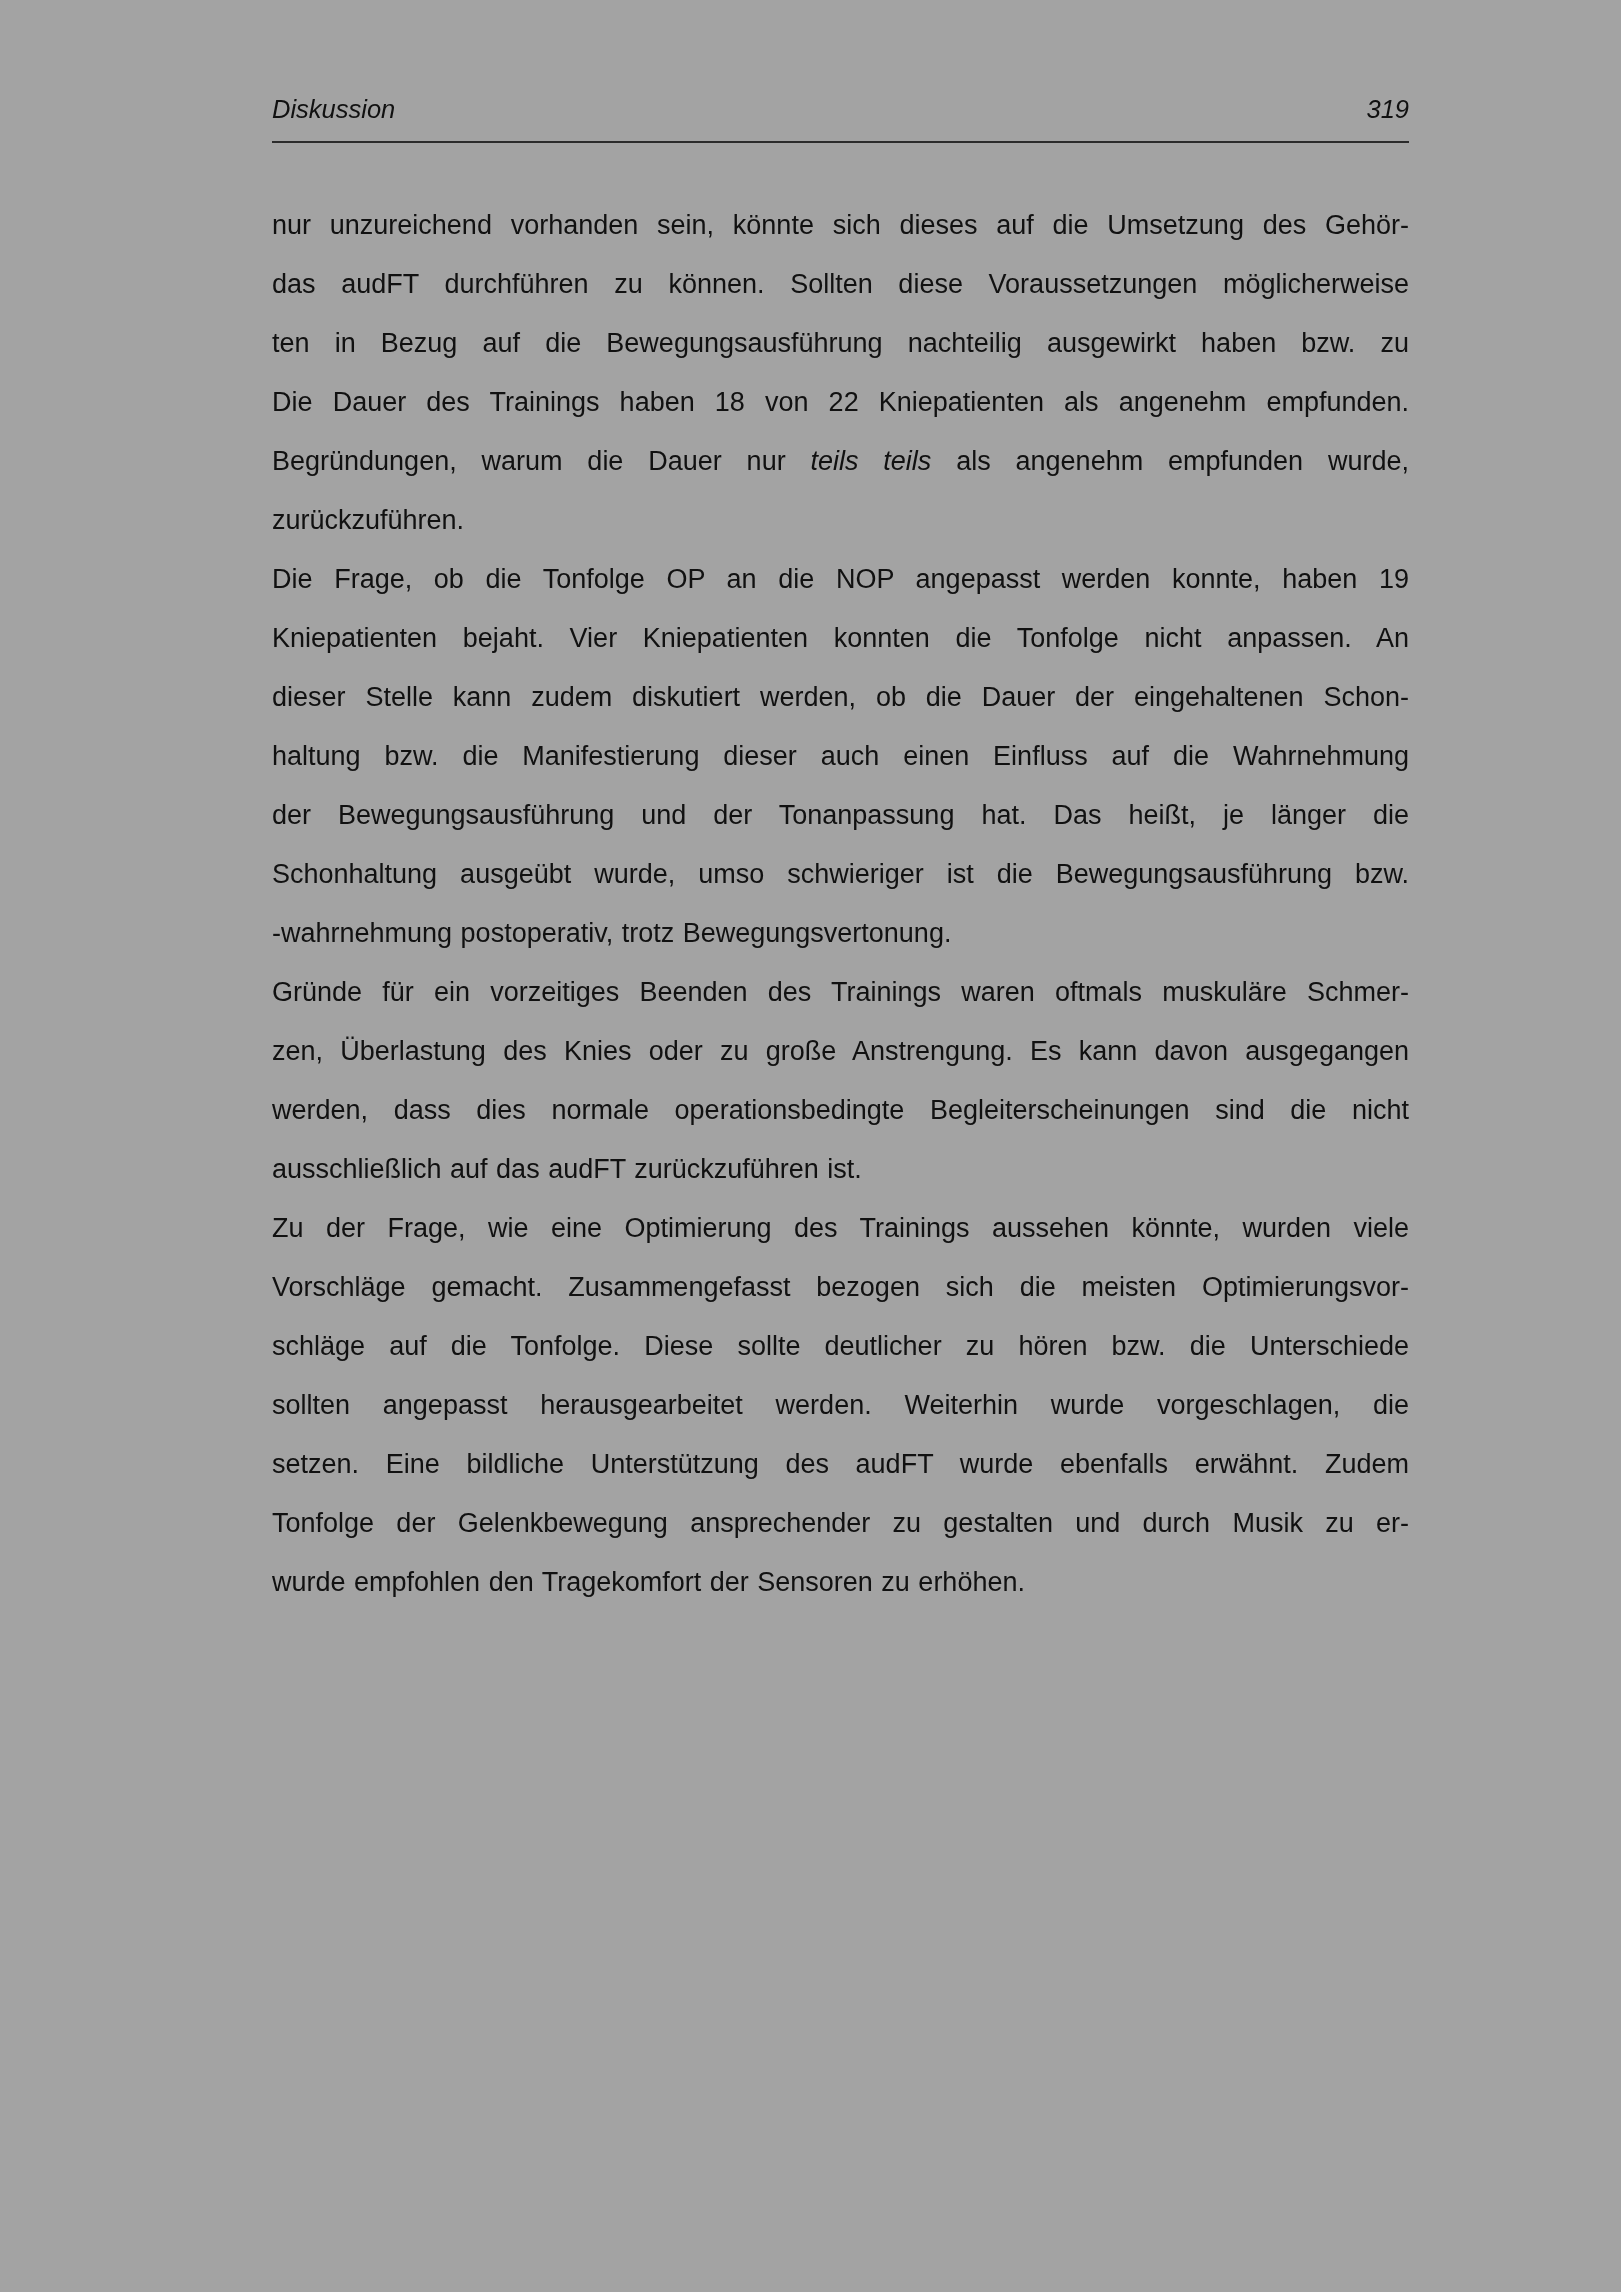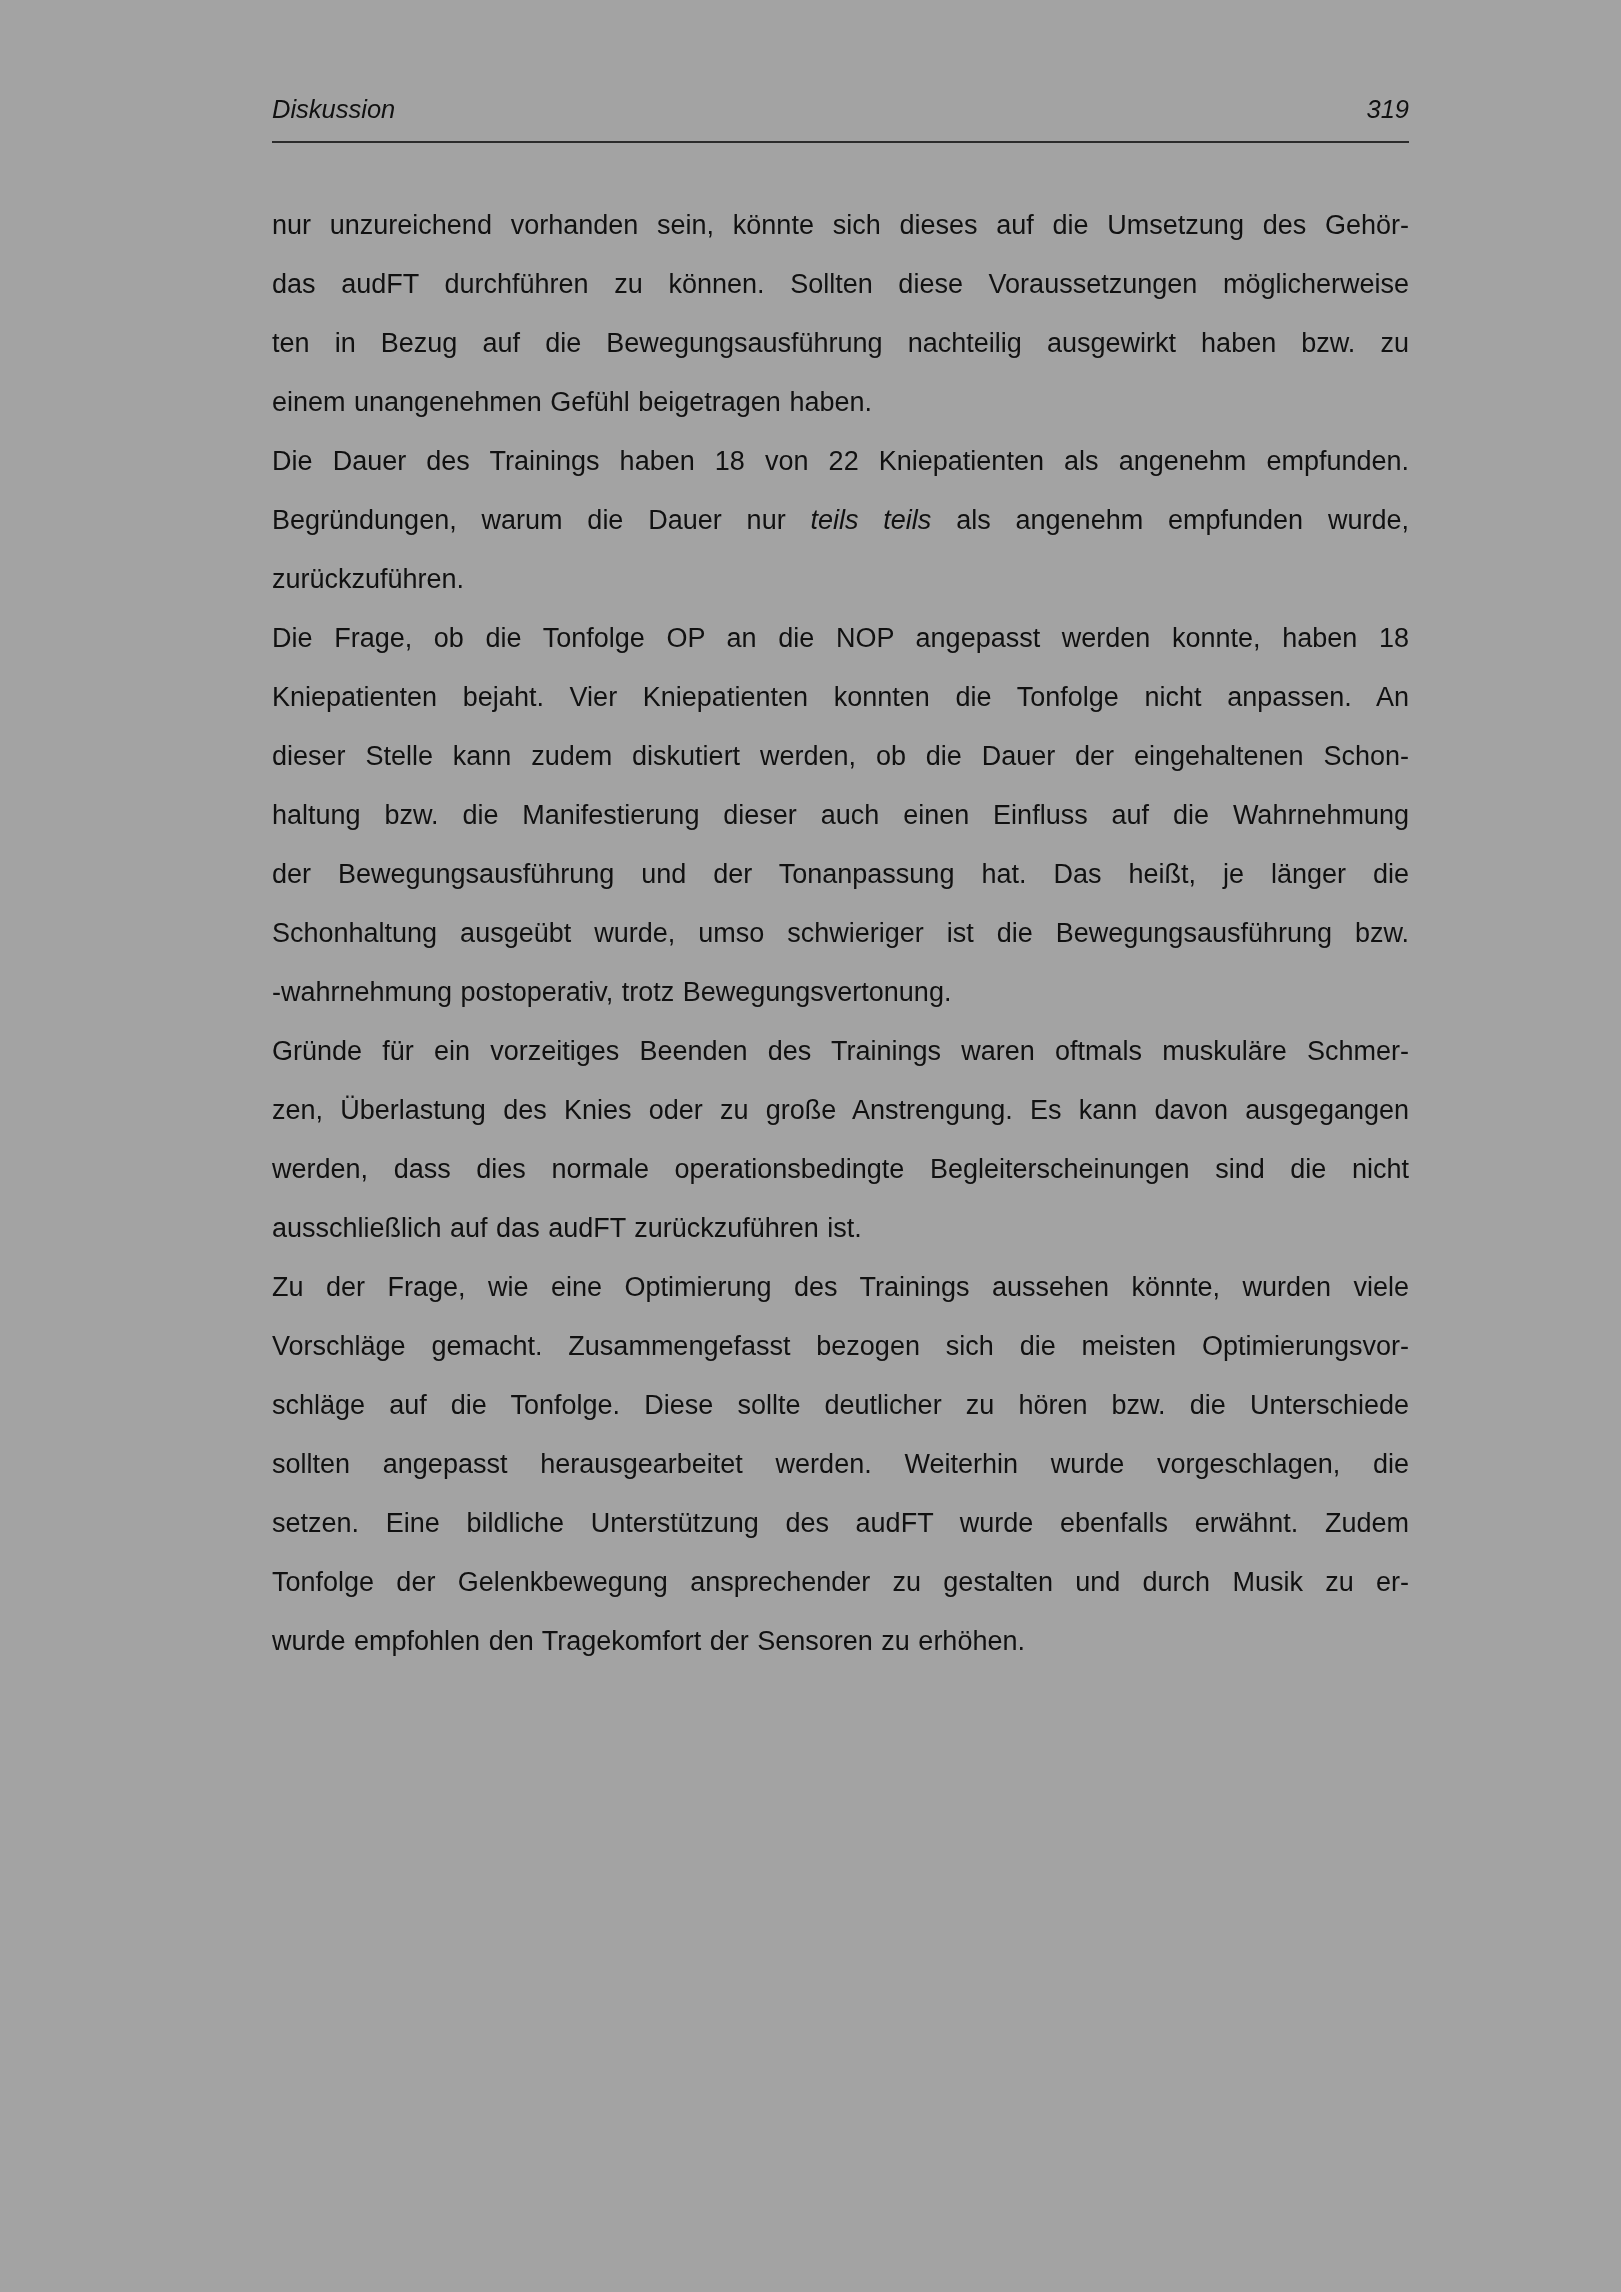--- a/index.html
+++ b/index.html
@@ -55,31 +55,30 @@
     <span>Diskussion</span>
     <span>319</span>
   </div>
 
   <div class="content">
 
     <div>
       <div class="line">nur unzureichend vorhanden sein, könnte sich dieses auf die Umsetzung des Gehör-</div>
       <div class="line">das audFT durchführen zu können. Sollten diese Voraussetzungen möglicherweise</div>
       <div class="line">ten in Bezug auf die Bewegungsausführung nachteilig ausgewirkt haben bzw. zu</div>
-      <div class="line pl">einem unangenehmen Gefühl beigetragen haben.</div>
     </div>
 
     <div>
       <div class="line">Die Dauer des Trainings haben 18 von 22 Kniepatienten als angenehm empfunden.</div>
       <div class="line"><span>Begründungen, warum die Dauer nur </span><em>teils teils</em><span> als angenehm empfunden wurde,</span></div>
       <div class="line pl">zurückzuführen.</div>
     </div>
 
     <div>
-      <div class="line">Die Frage, ob die Tonfolge OP an die NOP angepasst werden konnte, haben 18</div>
+      <div class="line">Die Frage, ob die Tonfolge OP an die NOP angepasst werden konnte, haben 19</div>
       <div class="line">Kniepatienten bejaht. Vier Kniepatienten konnten die Tonfolge nicht anpassen. An</div>
       <div class="line">dieser Stelle kann zudem diskutiert werden, ob die Dauer der eingehaltenen Schon-</div>
       <div class="line">haltung bzw. die Manifestierung dieser auch einen Einfluss auf die Wahrnehmung</div>
       <div class="line">der Bewegungsausführung und der Tonanpassung hat. Das heißt, je länger die</div>
       <div class="line">Schonhaltung ausgeübt wurde, umso schwieriger ist die Bewegungsausführung bzw.</div>
       <div class="line pl">-wahrnehmung postoperativ, trotz Bewegungsvertonung.</div>
     </div>
 
 
     <div>

